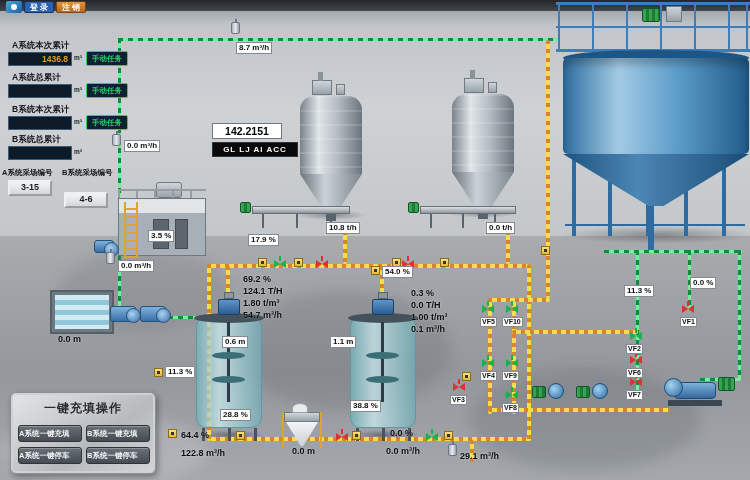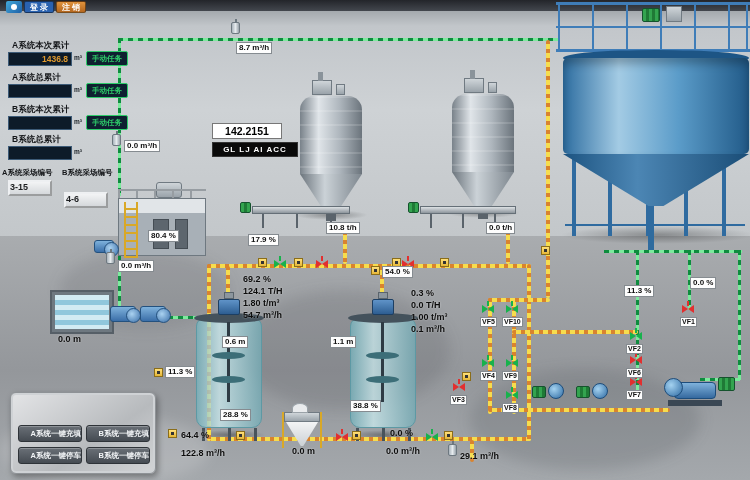--- a/index.html
+++ b/index.html
@@ -55,27 +55,27 @@
   .lpump::after{content:"";position:absolute;right:-6px;top:1px;width:13px;height:13px;background:radial-gradient(circle at 38% 38%,#aad2f0,#3a6ea8);border:1px solid #24517e;border-radius:50%}
   .volute{position:absolute;border-radius:50%;background:radial-gradient(circle at 36% 36%,#a4d2f0,#2f6ba3);border:1px solid #1d4d7c;z-index:31}
   .thk-beam-h{position:absolute;height:3px;background:#3f7db8;z-index:20}
   .thk-beam-v{position:absolute;width:2px;background:#3f7db8;z-index:20}
   .thk-rim{position:absolute;left:563px;top:50px;width:186px;height:16px;background:#1d5585;border-radius:50%;z-index:21}
   .thk-body{position:absolute;left:563px;top:58px;width:186px;height:96px;background:linear-gradient(90deg,#2d6da0,#a3cbe4 30%,#5b9cc9 62%,#215a88);border-radius:5px;z-index:22;box-shadow:inset 0 6px 8px rgba(0,0,0,.25)}
   .thk-cone{position:absolute;left:563px;top:154px;width:186px;height:52px;background:linear-gradient(90deg,#1c5380,#4c86b4 40%,#1a4d77);clip-path:polygon(0 0,100% 0,54% 100%,46% 100%);z-index:21}
   .thk-leg{position:absolute;width:4px;background:#2f6ba0;z-index:20}
   .panel{position:absolute;left:10px;top:392px;width:146px;height:82px;background:linear-gradient(145deg,#e4e5e7,#b7babd 60%,#d3d5d7);border:1px solid #8e9296;border-radius:6px;box-shadow:inset 0 0 0 2px #cfd2d5,2px 3px 6px rgba(0,0,0,.35);z-index:70}
   .panel-title{margin-top:7px;text-align:center;font-size:12px;font-weight:bold;color:#2a2d30;letter-spacing:1px}
-  .panel-btn{position:absolute;width:64px;height:17px;background:linear-gradient(#6a7077,#454b52);border:1px solid #2e3338;border-radius:3px;color:#f2f4f6;font-size:7.5px;font-weight:bold;text-align:right;line-height:16px;box-shadow:inset 0 1px 0 rgba(255,255,255,.25);cursor:pointer}
+  .panel-btn{position:absolute;width:64px;height:17px;background:linear-gradient(#6a7077,#454b52);border:1px solid #2e3338;border-radius:3px;color:#f2f4f6;font-size:7.5px;font-weight:bold;text-align:left;line-height:16px;box-shadow:inset 0 1px 0 rgba(255,255,255,.25);cursor:pointer}
   .btn-top{position:absolute;z-index:80;font-size:8px;font-weight:bold;color:#fff;text-align:center;line-height:12px;border-radius:2px;border:1px solid rgba(0,0,0,.45);cursor:pointer}
   .acc-label{position:absolute;z-index:66;font-size:8.5px;font-weight:bold;color:#141619;white-space:nowrap}
   .acc-box{position:absolute;z-index:66;width:64px;height:14px;background:#0d1b29;border:1px solid #3c5a77;color:#e09a2e;font-size:8.5px;font-weight:bold;text-align:right;line-height:12px;padding:0 3px}
   .acc-unit{position:absolute;z-index:66;font-size:6.5px;font-weight:bold;color:#20262b}
   .acc-btn{position:absolute;z-index:66;width:42px;height:15px;background:#0f2030;border:1px solid #2ecc6a;color:#2ecc6a;font-size:7.5px;font-weight:bold;text-align:center;line-height:13px;border-radius:2px;cursor:pointer}
-  .site-box{position:absolute;z-index:66;width:44px;height:16px;background:linear-gradient(#f3f4f5,#d5d8db);border:2px outset #eef0f2;color:#1c1e20;font-size:9px;font-weight:bold;line-height:11px;cursor:pointer}
+  .site-box{position:absolute;z-index:66;width:44px;height:16px;background:linear-gradient(#f3f4f5,#d5d8db);border:2px outset #eef0f2;color:#1c1e20;font-size:9px;font-weight:bold;text-align:center;line-height:11px;cursor:pointer}
   .bigval{position:absolute;left:212px;top:123px;width:70px;height:16px;background:#fff;border:1px solid #777;color:#000;font-size:10.5px;font-weight:bold;text-align:center;line-height:14px;z-index:60}
   .tagstrip{position:absolute;left:212px;top:142px;width:86px;height:15px;background:#0a0a0a;border:1px solid #333;color:#fff;font-size:8px;font-weight:bold;text-align:center;line-height:13px;letter-spacing:1px;z-index:60}
   .ladder{position:absolute;left:124px;top:202px;width:14px;height:56px;border-left:2px solid #d9a827;border-right:2px solid #d9a827;background:repeating-linear-gradient(180deg,transparent 0 6px,#d9a827 6px 8px);z-index:23}
   .rail{position:absolute;left:118px;top:189px;width:88px;height:9px;border-top:2px solid #979da2;background:repeating-linear-gradient(90deg,#979da2 0 2px,transparent 2px 18px);z-index:22}
   .station{position:absolute;left:118px;top:198px;width:88px;height:58px;background:linear-gradient(180deg,#e1e5e8 0 14px,#a8b0b7 14px);border:1px solid #6e7880;z-index:22}
   .door{position:absolute;background:#5d666e;border:1px solid #444c53}
   .pool{position:absolute;left:50px;top:290px;width:64px;height:44px;background:#6e7880;border:2px solid #565f67;z-index:20}
   .pool-water{position:absolute;inset:3px;background:repeating-linear-gradient(180deg,#d2ebf3 0 5px,#90c7dc 5px 10px)}
   .hframe{position:absolute;width:2px;background:#d9a827;z-index:24}
   .logo{position:absolute;left:6px;top:1px;width:16px;height:12px;background:linear-gradient(135deg,#43a9da,#1d5fa6);border-radius:2px;z-index:80}
@@ -304,21 +304,21 @@
 <div class="sensor" style="left:231px;top:22px"></div>
 <div class="sensor" style="left:112px;top:134px"></div>
 <div class="sensor" style="left:106px;top:252px"></div>
 <div class="sensor" style="left:448px;top:444px"></div>
 
 <div class="lbl" style="left:236px;top:42px">8.7 m³/h</div>
 <div class="lbl" style="left:124px;top:140px">0.0 m³/h</div>
 <div class="lbl" style="left:118px;top:260px">0.0 m³/h</div>
 <div class="bigval">142.2151</div>
 <div class="tagstrip">GL LJ AI ACC</div>
-<div class="lbl" style="left:148px;top:230px">80.4 %</div>
+<div class="lbl" style="left:148px;top:230px">3.5 %</div>
 <div class="lbl" style="left:248px;top:234px">17.9 %</div>
 <div class="lbl" style="left:326px;top:222px">10.8 t/h</div>
 <div class="lbl" style="left:486px;top:222px">0.0 t/h</div>
 <div class="lbl" style="left:382px;top:266px">54.0 %</div>
 <div class="txt" style="left:243px;top:274px">69.2  %</div>
 <div class="txt" style="left:243px;top:286px">124.1  T/H</div>
 <div class="txt" style="left:243px;top:298px">1.80  t/m³</div>
 <div class="txt" style="left:243px;top:310px">54.7  m³/h</div>
 <div class="txt" style="left:411px;top:288px">0.3  %</div>
 <div class="txt" style="left:411px;top:300px">0.0  T/H</div>
@@ -357,17 +357,18 @@
 <div class="acc-btn" style="left:86px;top:115px">手动任务</div>
 <div class="acc-label" style="left:12px;top:134px">B系统总累计</div>
 <div class="acc-box" style="left:8px;top:146px"></div>
 <div class="acc-unit" style="left:74px;top:148px">m³</div>
 <div class="acc-label" style="left:2px;top:168px;font-size:7.5px">A系统采场编号</div>
 <div class="acc-label" style="left:62px;top:168px;font-size:7.5px">B系统采场编号</div>
 <div class="site-box" style="left:8px;top:180px">3-15</div>
 <div class="site-box" style="left:64px;top:192px">4-6</div>
 
 <div class="panel">
+  <div class="panel-title">一键充填操作</div>
   <div class="panel-btn" style="left:7px;top:32px">A系统一键充填</div>
   <div class="panel-btn" style="left:75px;top:32px">B系统一键充填</div>
   <div class="panel-btn" style="left:7px;top:54px">A系统一键停车</div>
   <div class="panel-btn" style="left:75px;top:54px">B系统一键停车</div>
 </div>
 
 </body></html>

